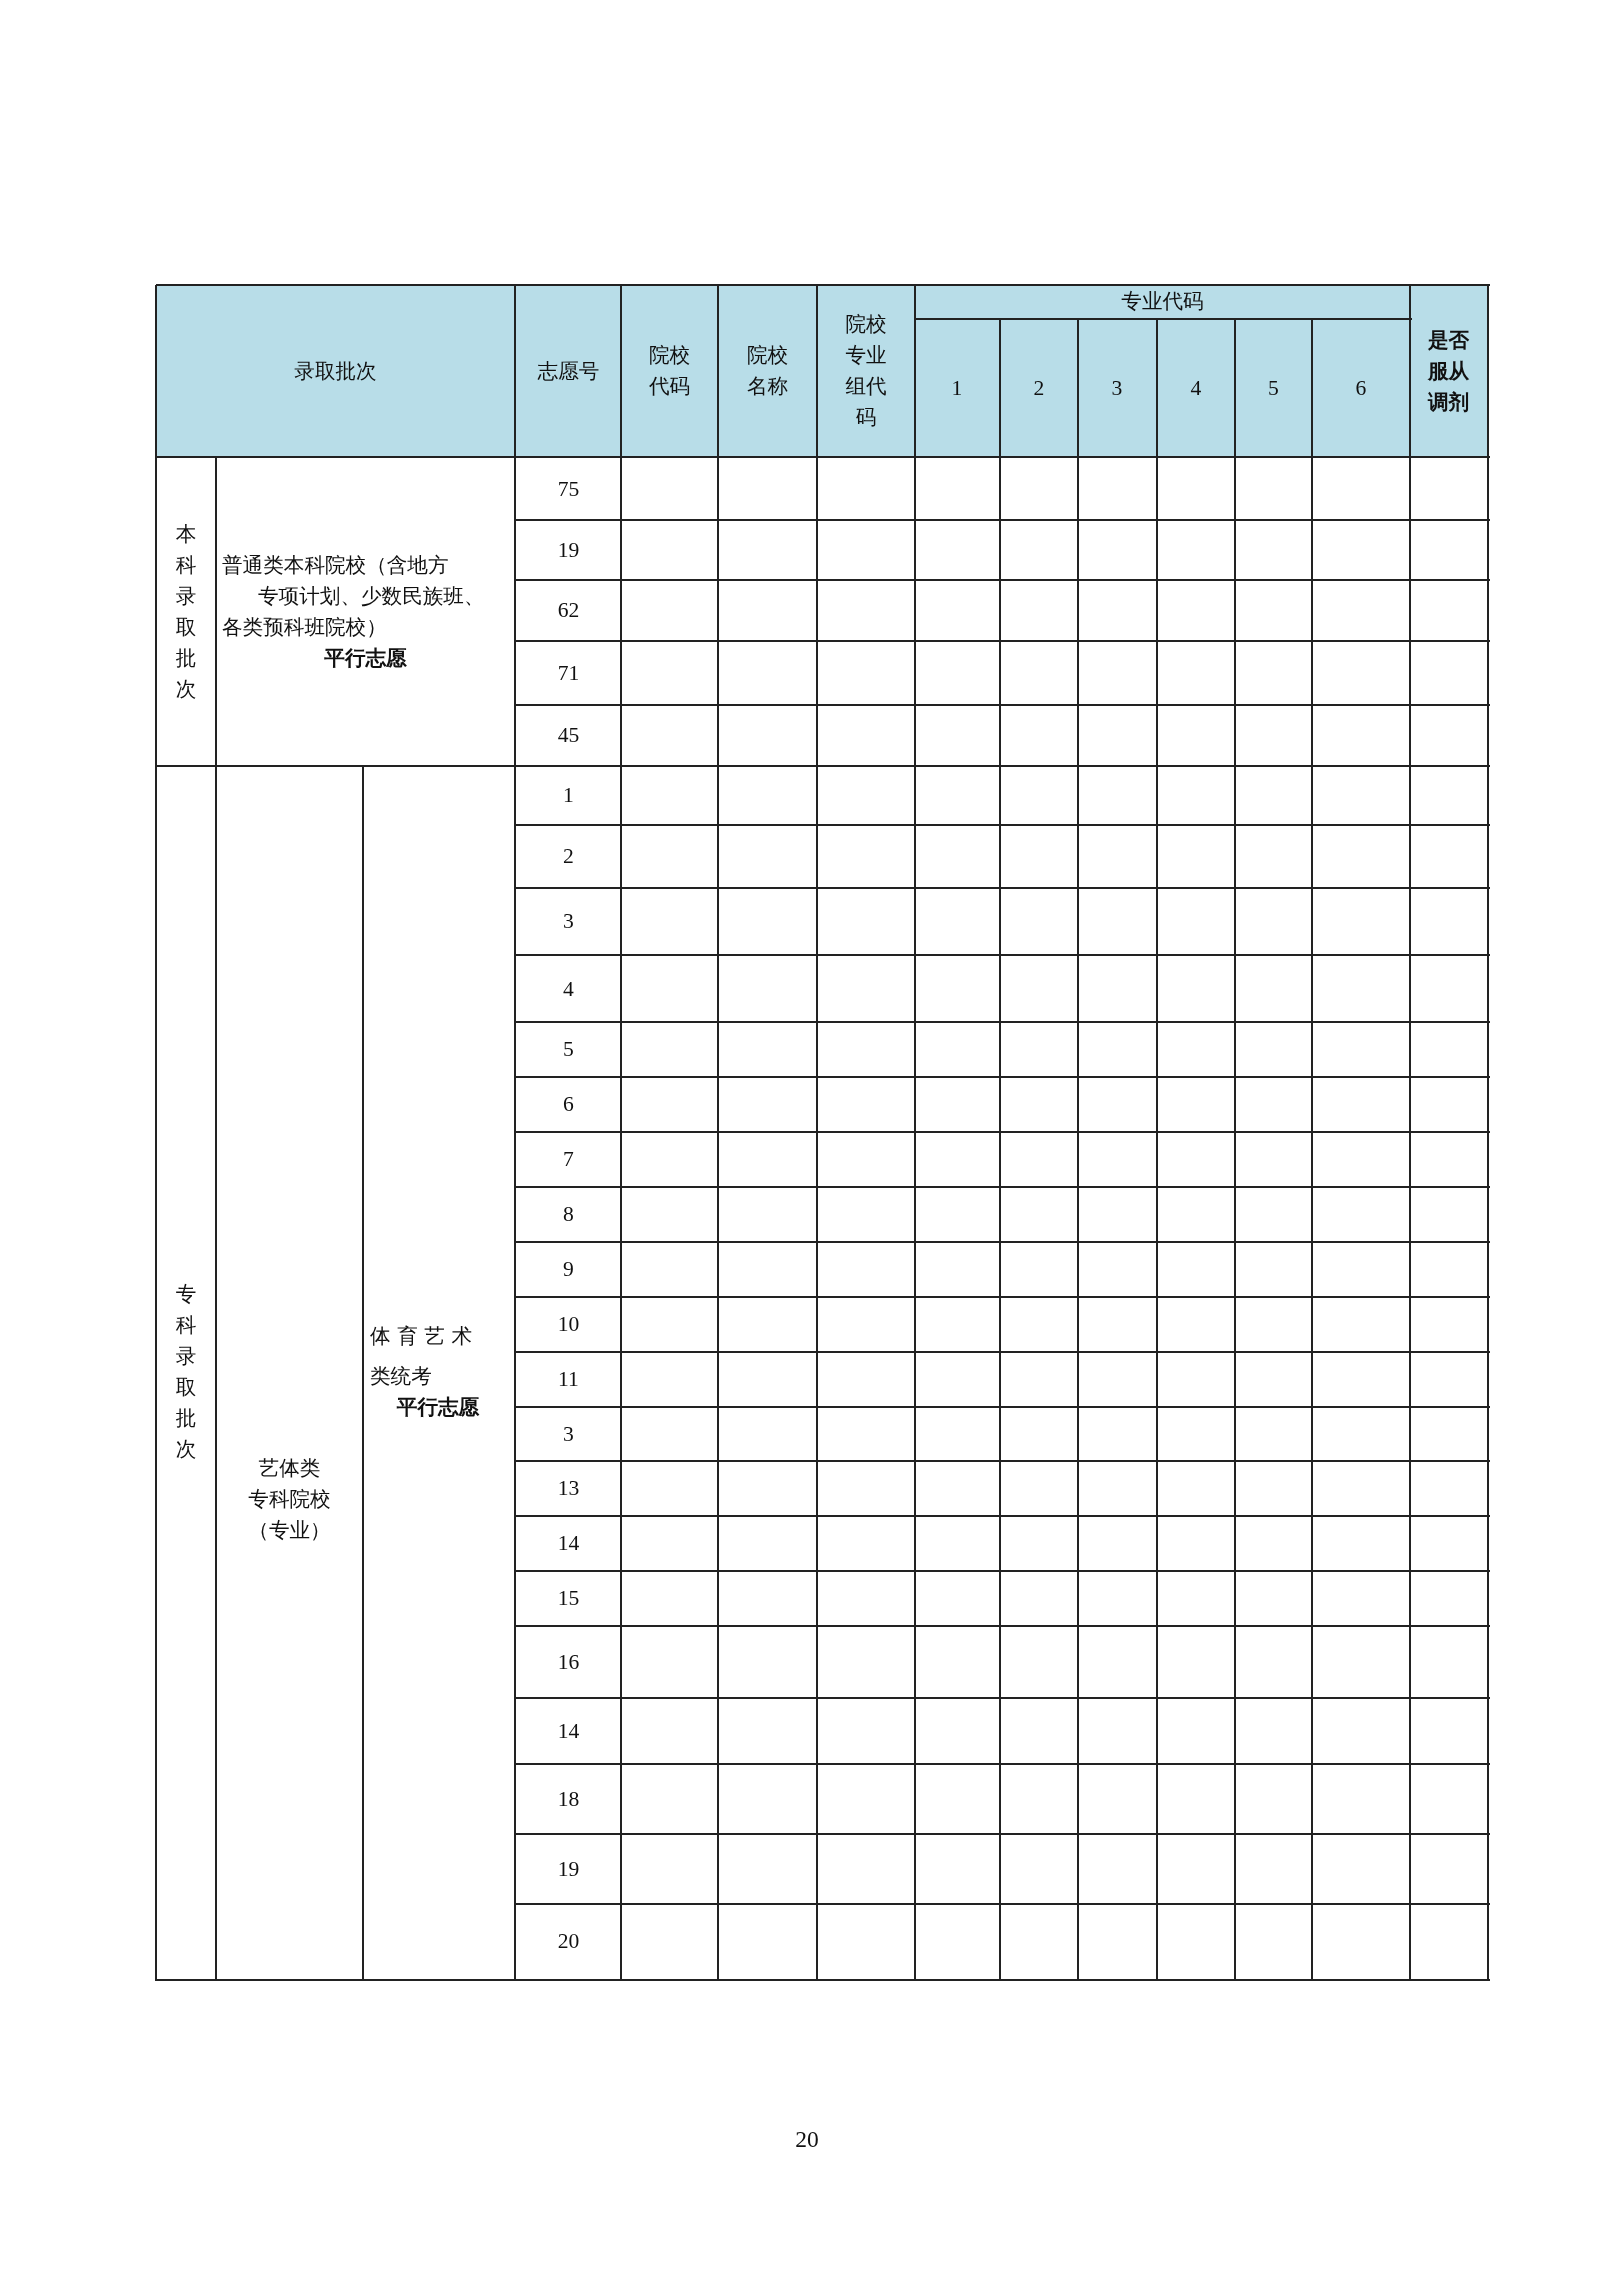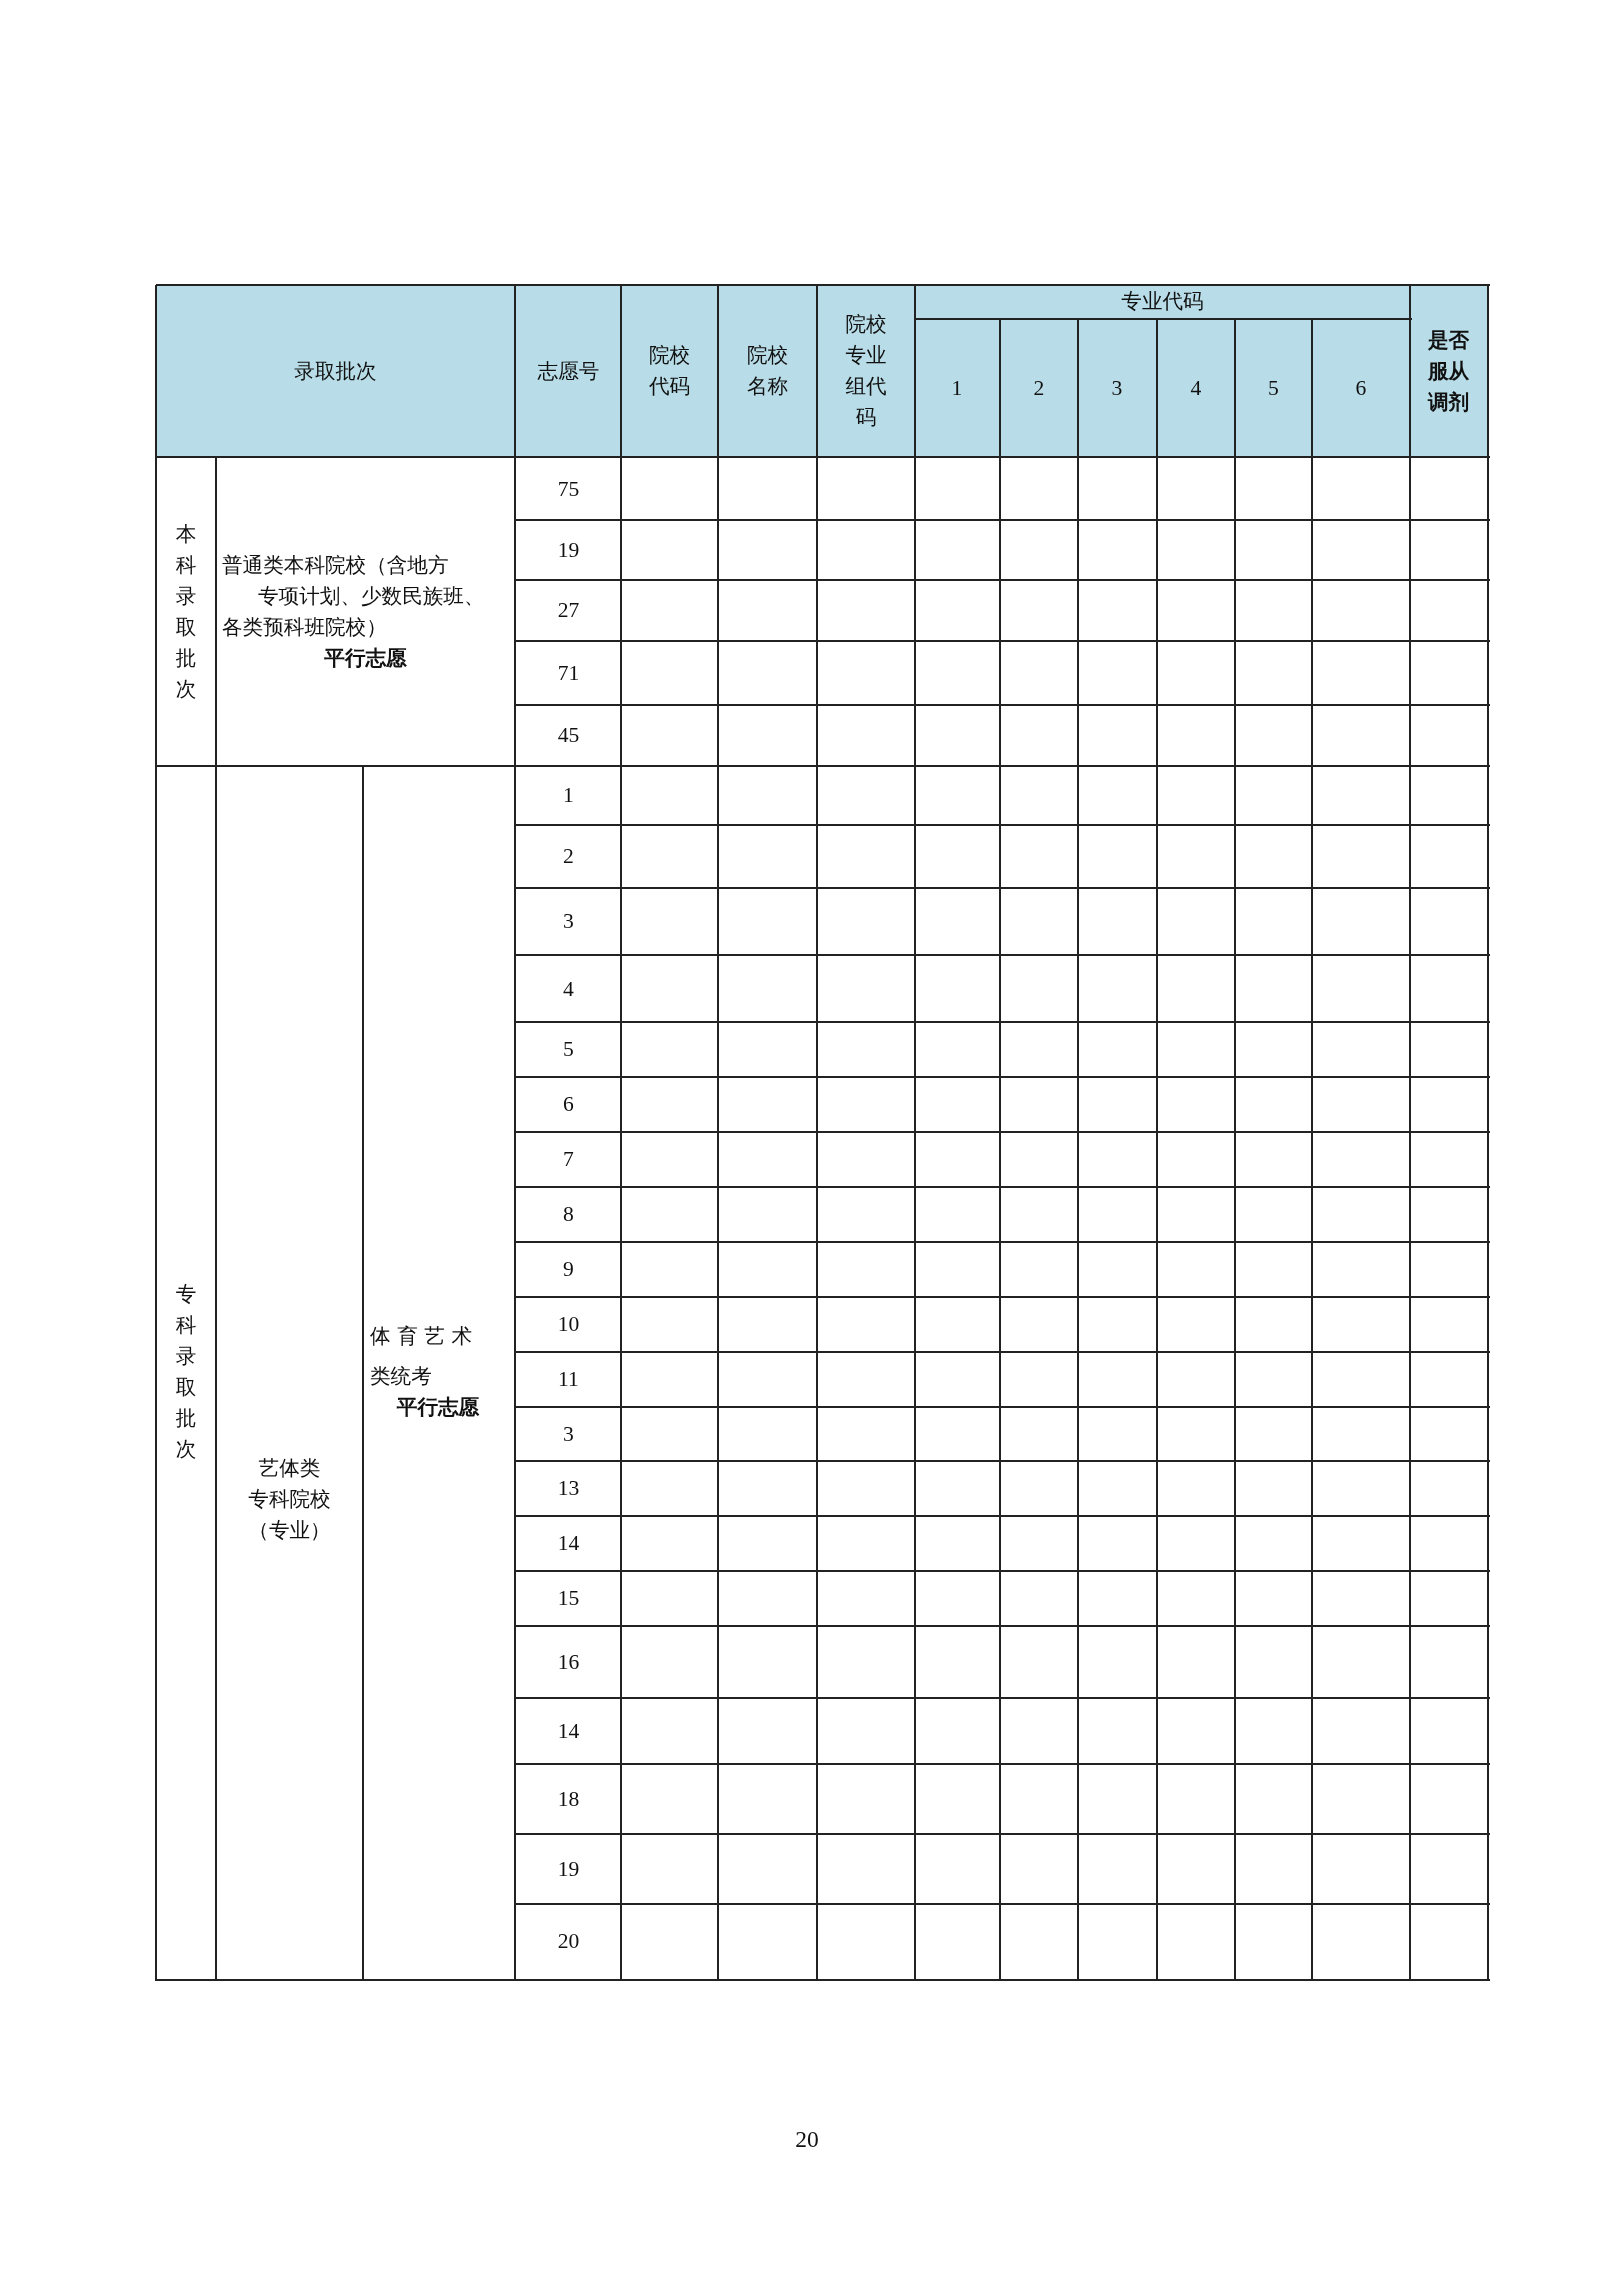--- a/index.html
+++ b/index.html
@@ -55,21 +55,21 @@
       <span>次</span>
     </div>
     <div class="t vert" style="left: 222px; top: 457px; width: 287px; height: 309px;">
       <span style="align-self: flex-start;">普通类本科院校（含地方</span>
       <span style="align-self: flex-start; margin-left: 36px;">专项计划、少数民族班、</span>
       <span style="align-self: flex-start;">各类预科班院校）</span>
       <span class="bold">平行志愿</span>
     </div>
     <div class="t num" style="left: 515px; top: 457px; width: 107px; height: 64px;">75</div>
     <div class="t num" style="left: 515px; top: 520px; width: 107px; height: 60px;">19</div>
-    <div class="t num" style="left: 515px; top: 580px; width: 107px; height: 61px;">27</div>
+    <div class="t num" style="left: 515px; top: 580px; width: 107px; height: 61px;">62</div>
     <div class="t num" style="left: 515px; top: 641px; width: 107px; height: 64px;">71</div>
     <div class="t num" style="left: 515px; top: 705px; width: 107px; height: 61px;">45</div>
     <div class="t vert " style="left: 156px; top: 765px; width: 60px; height: 1214px;">
       <span>专</span>
       <span>科</span>
       <span>录</span>
       <span>取</span>
       <span>批</span>
       <span>次</span>
     </div>

